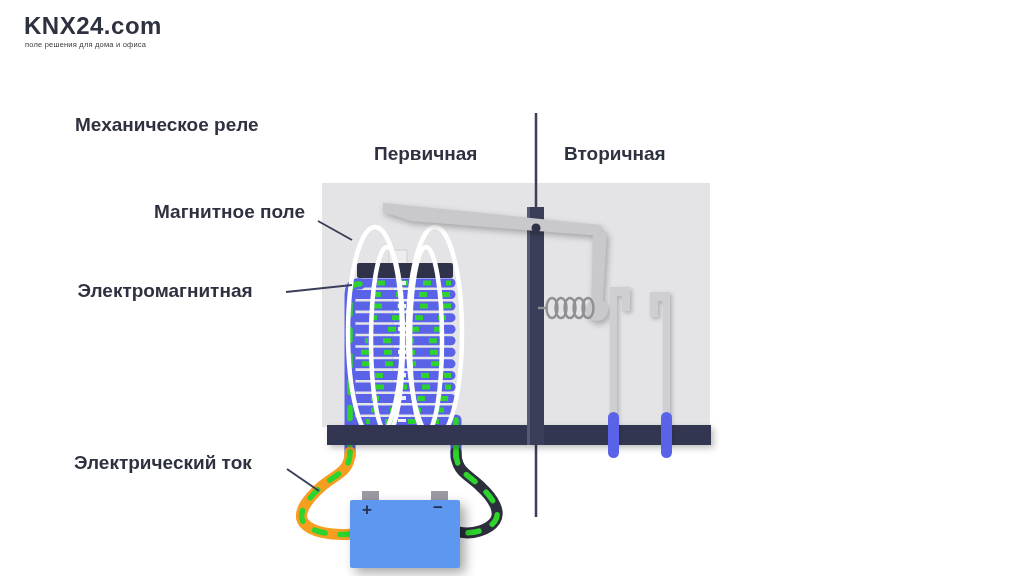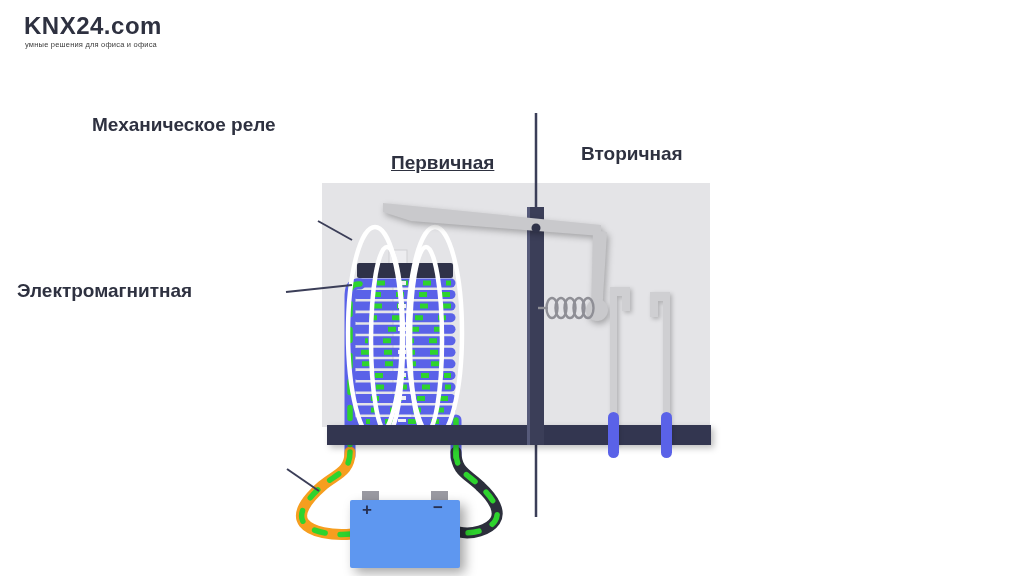--- a/index.html
+++ b/index.html
@@ -9,26 +9,26 @@
     --contact-gray:#cfcfd2; --field-white:#ffffff; --terminal-gray:#9a9aa2;
   }
   html,body{margin:0;padding:0;background:#fff;}
   #canvas{position:relative;width:909px;height:576px;background:#fff;overflow:hidden;
           font-family:"Liberation Sans",sans-serif;color:var(--text);}
   .abs{position:absolute;}
   #logo{left:24px;top:12px;font-size:24px;font-weight:bold;letter-spacing:.5px;}
   #tagline{left:25px;top:40px;font-size:7.5px;color:#3a3a3a;letter-spacing:.2px;}
   #title{left:50%;top:22px;transform:translateX(-50%);font-size:49px;font-weight:bold;
          letter-spacing:1.5px;white-space:nowrap;}
-  .lbl{font-size:19px;font-weight:bold;white-space:nowrap;margin-left:17px;}
+  .lbl{font-size:19px;font-weight:bold;white-space:nowrap;}
   #lbl-relay-type{left:75px;top:114px;}
   #lbl-magnetic{left:0;top:201px;width:305px;text-align:right;}
-  #lbl-coil{left:0;top:280px;width:330px;line-height:22px;}
+  #lbl-coil{left:0;top:280px;width:330px;text-align:center;line-height:22px;}
   #lbl-current{left:74px;top:452px;}
-  #lbl-primary{left:374px;top:152px;text-decoration:underline;}
+  #lbl-primary{left:374px;top:143px;}
   #lbl-secondary{left:564px;top:143px;text-align:right;}
   #battery-plus{left:362px;top:500px;font-size:17px;font-weight:bold;color:#273052;}
   #battery-minus{left:433px;top:498px;font-size:17px;font-weight:bold;color:#273052;}
   #watermark{left:980px;top:545px;font-size:6px;color:#8a8a8a;}
   svg{position:absolute;left:0;top:0;}
   .panel{fill:var(--panel);}
   .base{fill:var(--frame-dark);filter:drop-shadow(3px 3px 3px rgba(0,0,0,.25));}
   .post{fill:var(--post-dark);}
   .divider{stroke:var(--post-dark);stroke-width:2.5;}
   .metal{fill:var(--metal-gray);}
@@ -158,26 +158,28 @@
     </g>
 
     <g class="pointer">
       <line x1="318" y1="221" x2="352" y2="240"></line>
       <line x1="286" y1="292" x2="352" y2="285"></line>
       <line x1="287" y1="469" x2="319" y2="491"></line>
     </g>
   </svg>
 
   <div class="abs" id="logo">KNX24.com</div>
-  <div class="abs" id="tagline">умные решения для офиса и офиса</div>
+  <div class="abs" id="tagline">поле решения для дома и офиса</div>
 
   <div class="abs lbl" id="lbl-relay-type">Механическое реле</div>
   <div class="abs lbl" id="lbl-primary">Первичная</div>
   <div class="abs lbl" id="lbl-secondary">Вторичная</div>
+  <div class="abs lbl" id="lbl-magnetic">Магнитное поле</div>
   <div class="abs lbl" id="lbl-coil">
     <div>Электромагнитная</div>
   </div>
+  <div class="abs lbl" id="lbl-current">Электрический ток</div>
 
   <div class="abs" id="battery-plus">+</div>
   <div class="abs" id="battery-minus">−</div>
 
   <div class="abs" id="watermark">KNX24.com</div>
 </div>
 
 </body></html>

